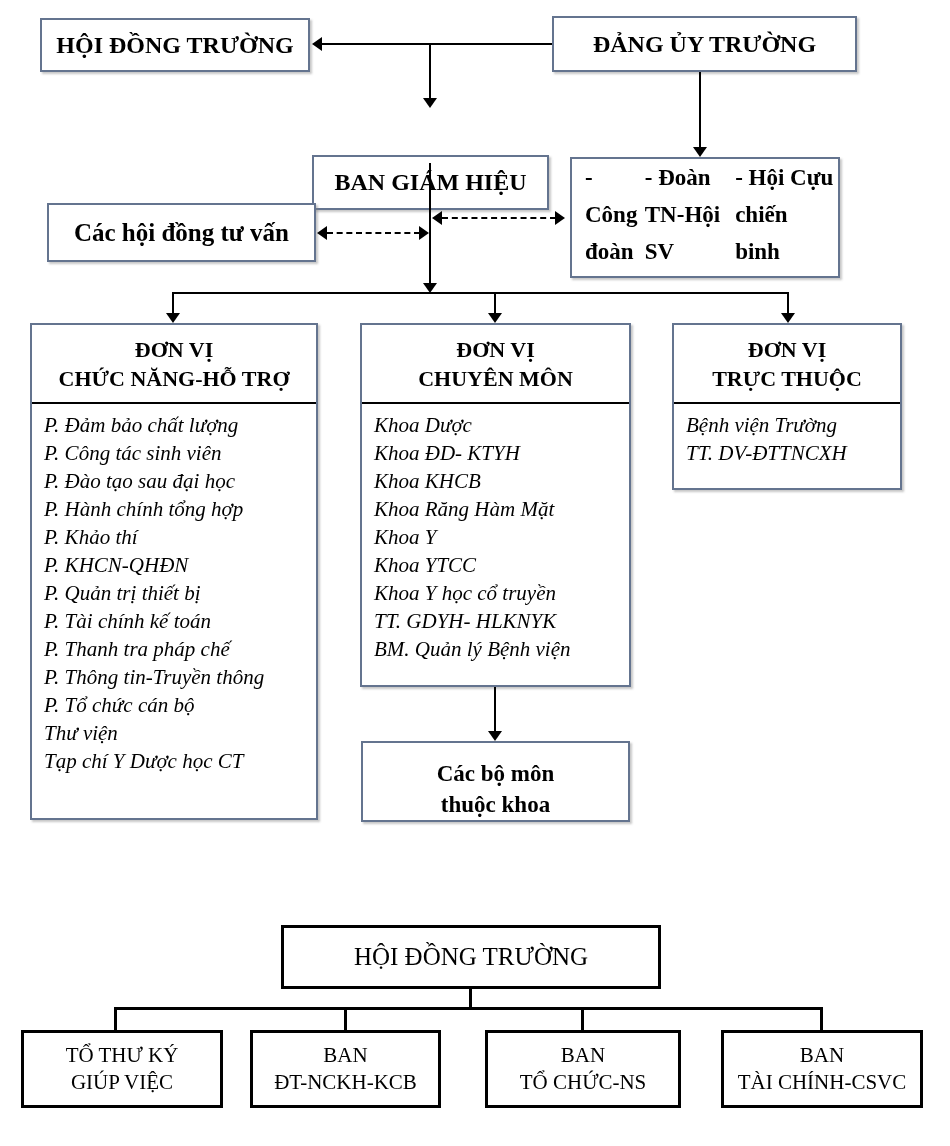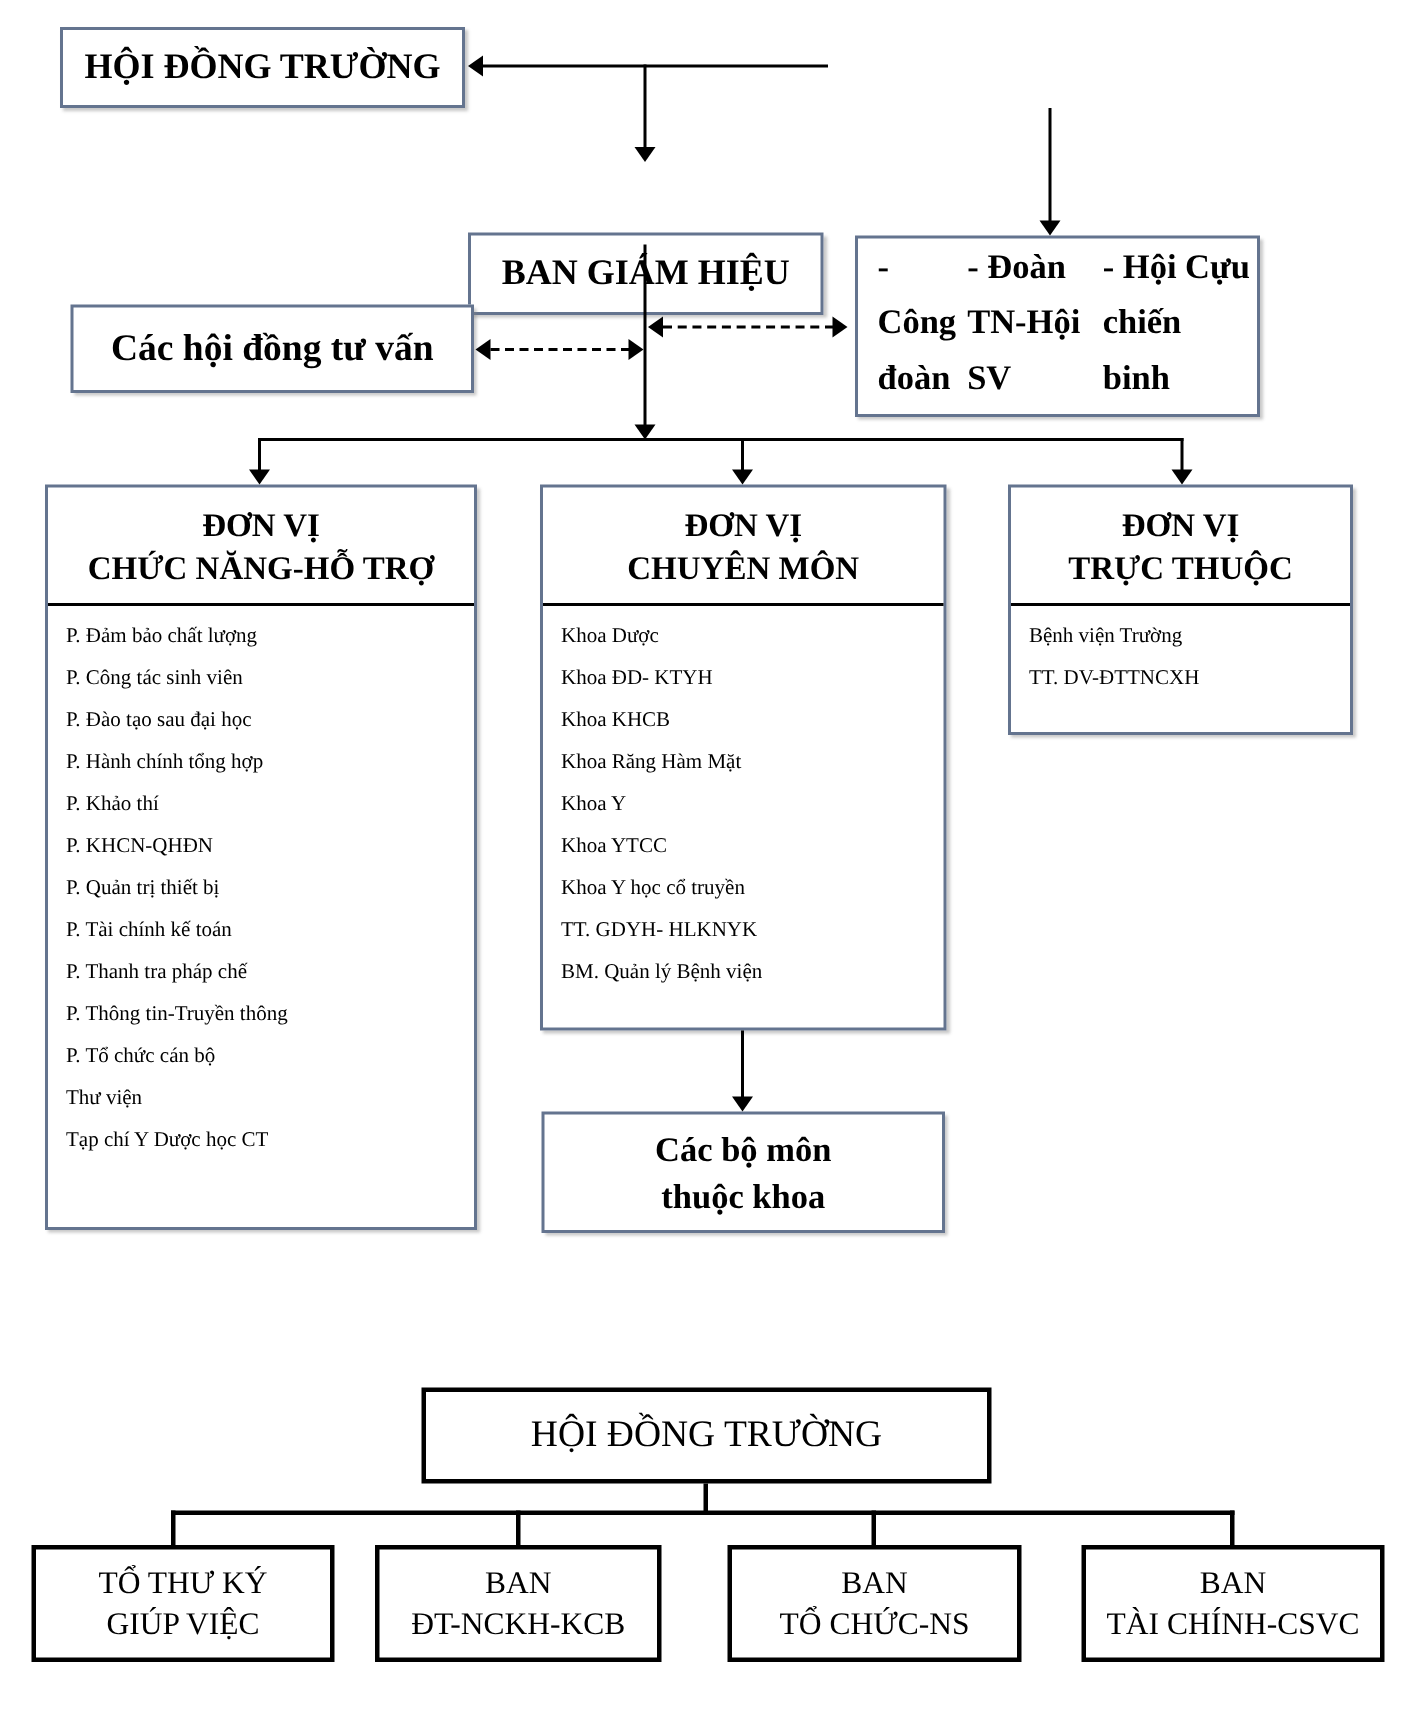--- a/index.html
+++ b/index.html
@@ -50,29 +50,30 @@
   .col3 { left: 672px; top: 323px; width: 230px; height: 167px; }
   .dept-header {
     border-bottom: 2px solid #000000;
     font-weight: bold;
     font-size: 22px;
     line-height: 29px;
     padding: 10px 2px 9px 2px;
   }
   .dept-list {
     text-align: left;
-    font-size: 14px;
+    font-size: 21px;
     padding: 7px 6px 0 12px;
+    font-style: italic;
   }
   .dept-list div { line-height: 28px; white-space: nowrap; }
 
   .box-bomon {
     left: 361px; top: 741px; width: 269px; height: 81px;
     font-weight: bold; font-size: 23px;
-    display: flex; flex-direction: column; justify-content: center;
+    display: flex; flex-direction: column; justify-content: flex-end;
   }
   .box-bomon div { line-height: 31px; }
 
   
   .bbox {
     position: absolute;
     background: #ffffff;
     border: 3px solid #000000;
     text-align: center;
     display: flex;
@@ -106,20 +107,23 @@
 </style>
 </head>
 <body>
 
 <div class="canvas">
 
   <div class="tbox box-hdt">
     <div class="bold-label">HỘI ĐỒNG TRƯỜNG</div>
   </div>
 
+  <div class="tbox box-dut">
+    <div class="bold-label">ĐẢNG ỦY TRƯỜNG</div>
+  </div>
 
   <div class="tbox box-bgh">
     <div class="bold-label">BAN GIÁM HIỆU</div>
   </div>
 
   <div class="tbox box-chtv">
     <div class="bold-label">Các hội đồng tư vấn</div>
   </div>
 
   <div class="tbox box-doanthe">

